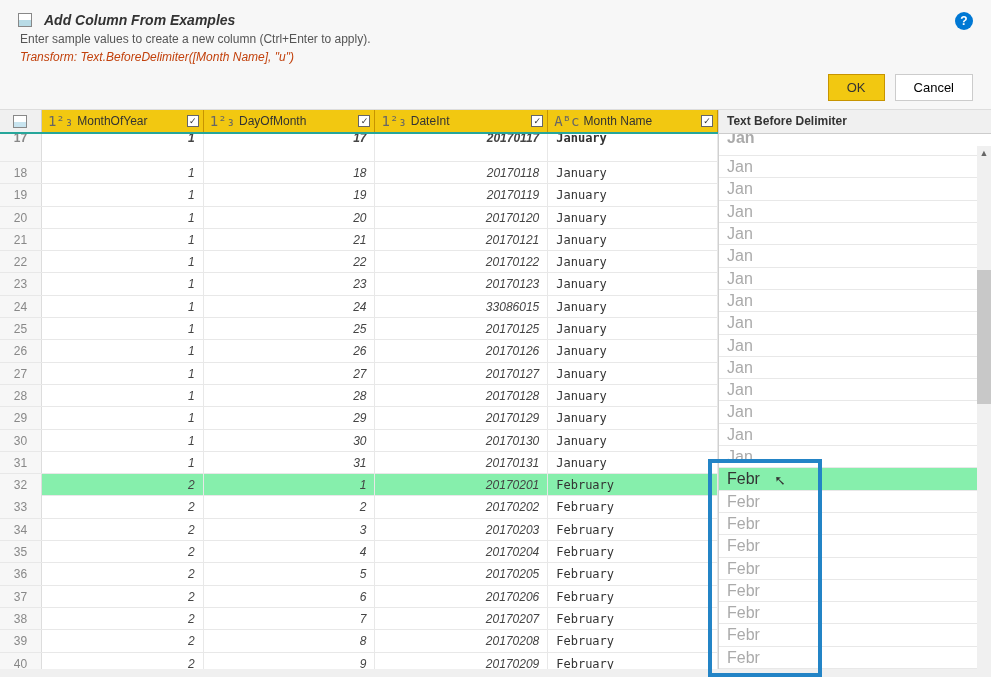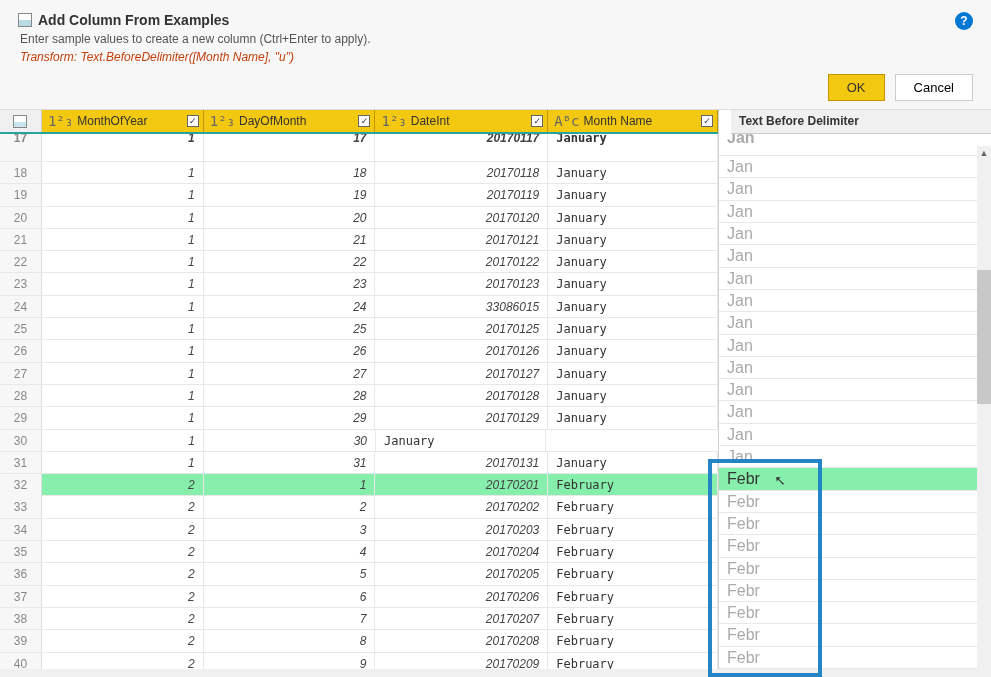--- a/index.html
+++ b/index.html
@@ -15,22 +15,23 @@
     }
     .dialog-header {
       background: #f7f7f7;
       padding: 12px 18px 8px 18px;
       border-bottom: 1px solid #ddd;
       position: relative;
     }
     .dialog-title-row {
       display: flex;
       align-items: center;
-      gap: 6px;
+      gap: 12px;
       margin-bottom: 4px;
+      font-style: italic;
     }
     .table-icon {
       width: 14px;
       height: 14px;
       background: linear-gradient(180deg, #fff 0 50%, #b8dbe6 50% 100%);
       border: 1px solid #888;
       position: relative;
       display: inline-block;
     }
     .dialog-title {
@@ -155,21 +156,20 @@
     .col4 { width: 170px; }
     .new-header {
       height: 24px;
       background: #f0f0f0;
       border-bottom: 1px solid #ccc;
       display: flex;
       align-items: center;
       padding: 0 8px;
       font-weight: 600;
       font-size: 12px;
-      margin-left: 12px;
     }
     .rows {
       overflow: hidden;
     }
     .row {
       display: flex;
       height: 22.3px;
       border-bottom: 1px solid #e8e8e8;
       background: #fff;
     }
@@ -383,20 +383,21 @@
           <div class="rownum">29</div>
           <div class="cell num col1">1</div>
           <div class="cell num col2">29</div>
           <div class="cell num col3">20170129</div>
           <div class="cell txt col4">January</div>
         </div>
         <div class="row">
           <div class="rownum">30</div>
           <div class="cell num col1">1</div>
           <div class="cell num col2">30</div>
+          <div class="cell num col3">20170130</div>
           <div class="cell txt col4">January</div>
         </div>
         <div class="row">
           <div class="rownum">31</div>
           <div class="cell num col1">1</div>
           <div class="cell num col2">31</div>
           <div class="cell num col3">20170131</div>
           <div class="cell txt col4">January</div>
         </div>
         <div class="row selected">

